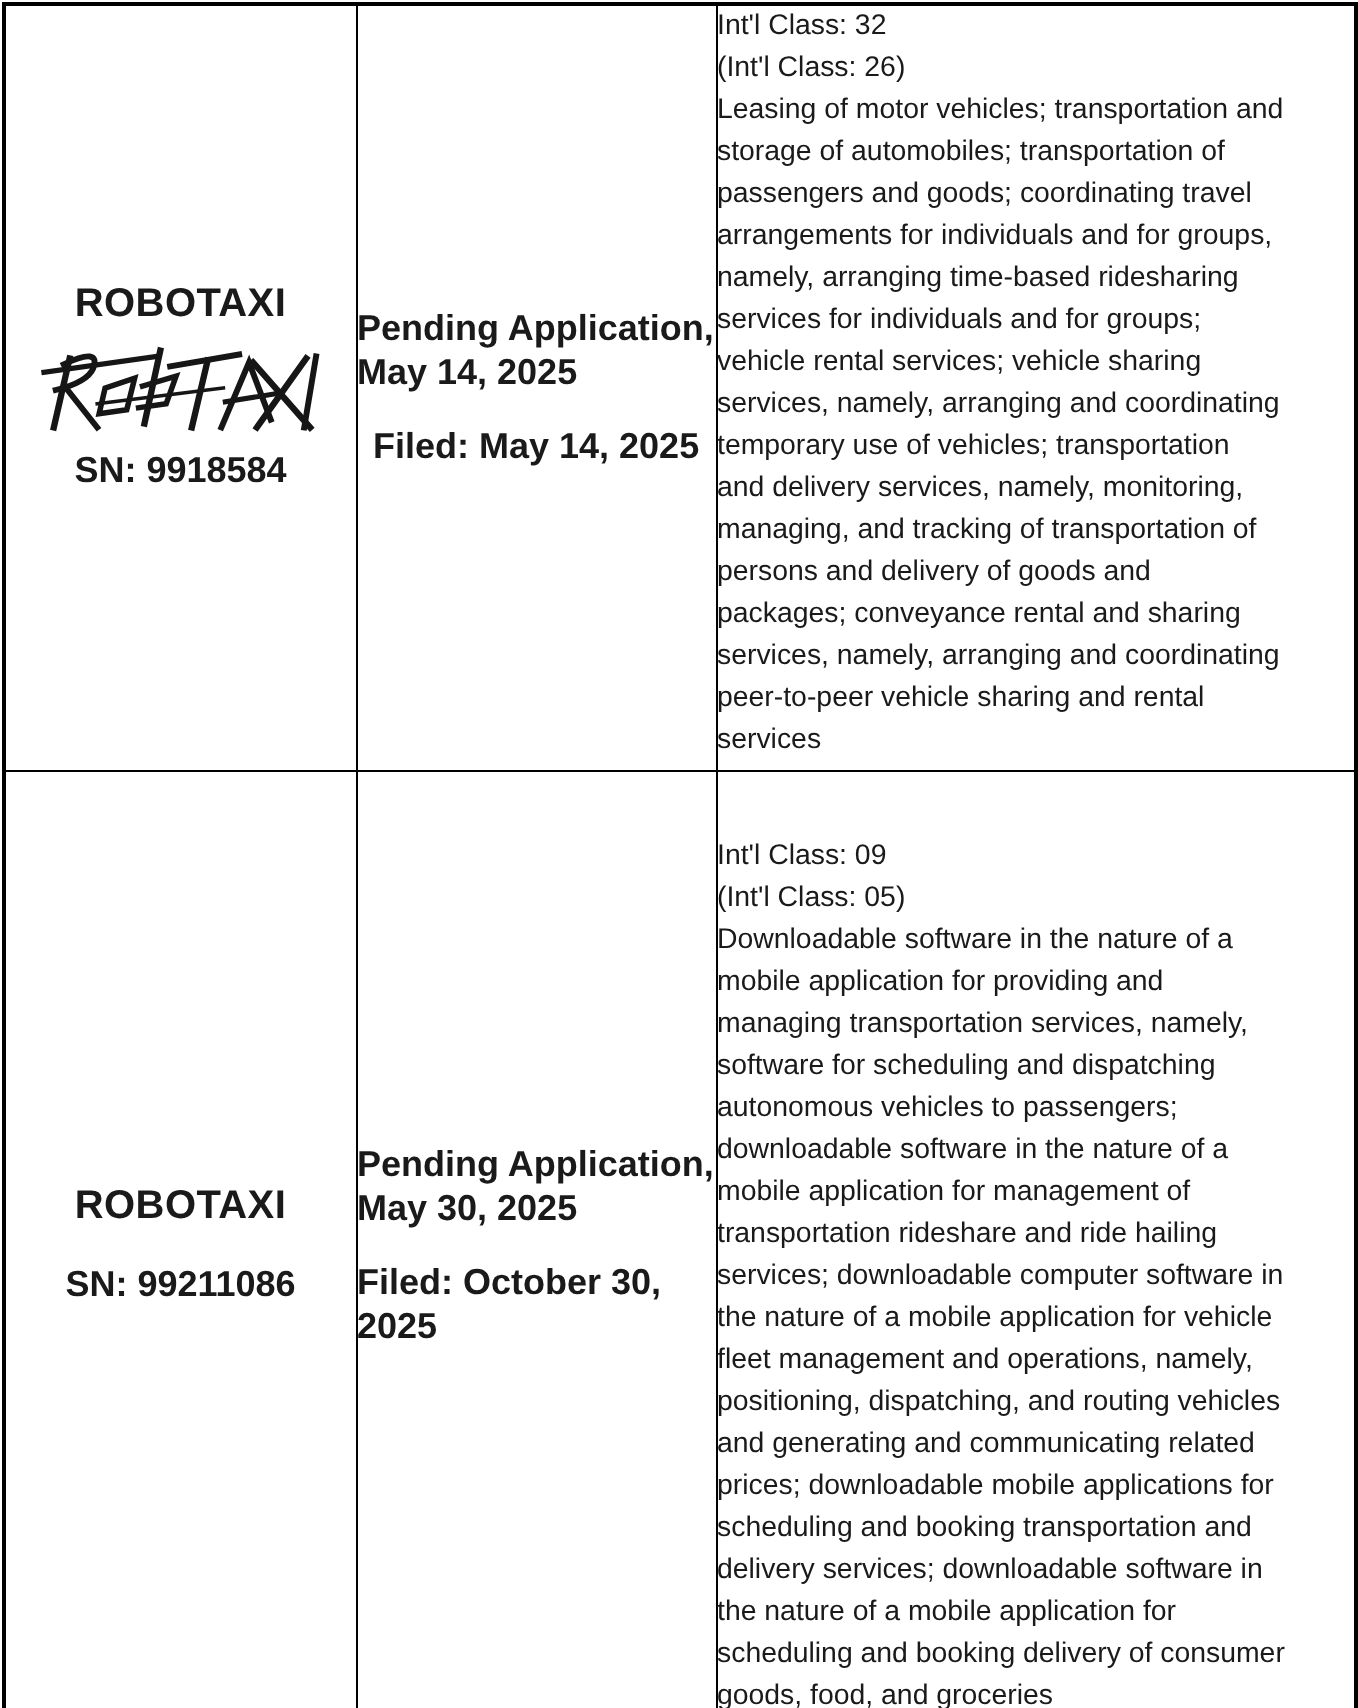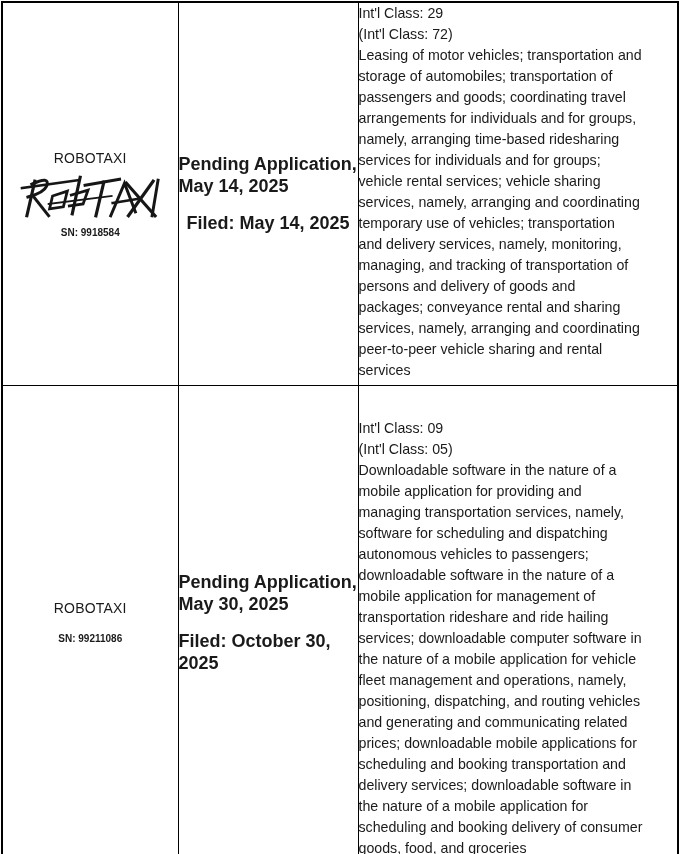--- a/index.html
+++ b/index.html
@@ -24,29 +24,29 @@
     background:#fff;
   }
   tr.row1 { height:383px; }
   tr.row2 { height:461px; }
 
   .mark-cell {
     text-align:center;
     vertical-align:middle;
   }
   .mark-name {
-    font-weight:normal;
-    font-size:14px;
+    font-weight:bold;
+    font-size:20px;
     letter-spacing:0.2px;
     margin-bottom:2px;
   }
   .logo-wrap { margin:7px 0 6px; line-height:0; }
   .serial {
     font-weight:bold;
-    font-size:10px;
+    font-size:18px;
   }
   .row2 .serial { margin-top:17px; }
 
   .status-cell {
     vertical-align:middle;
     padding-left:14px;
     padding-right:4px;
     font-size:18px;
     line-height:22px;
     font-weight:bold;
@@ -101,22 +101,22 @@
             </svg>
           </div>
           <div class="serial">SN: 9918584</div>
         </td>
         <td class="cell status-cell">
           <div class="status-text">Pending Application,
 May 14, 2025</div>
           <div class="filed-text">Filed: May 14, 2025</div>
         </td>
         <td class="cell goods-cell">
-          <div class="class-line">Int'l Class: 29</div>
-          <div class="class-line">(Int'l Class: 72)</div>
+          <div class="class-line">Int'l Class: 32</div>
+          <div class="class-line">(Int'l Class: 26)</div>
           <div class="goods-text">Leasing of motor vehicles; transportation and
 storage of automobiles; transportation of
 passengers and goods; coordinating travel
 arrangements for individuals and for groups,
 namely, arranging time-based ridesharing
 services for individuals and for groups;
 vehicle rental services; vehicle sharing
 services, namely, arranging and coordinating
 temporary use of vehicles; transportation
 and delivery services, namely, monitoring,

